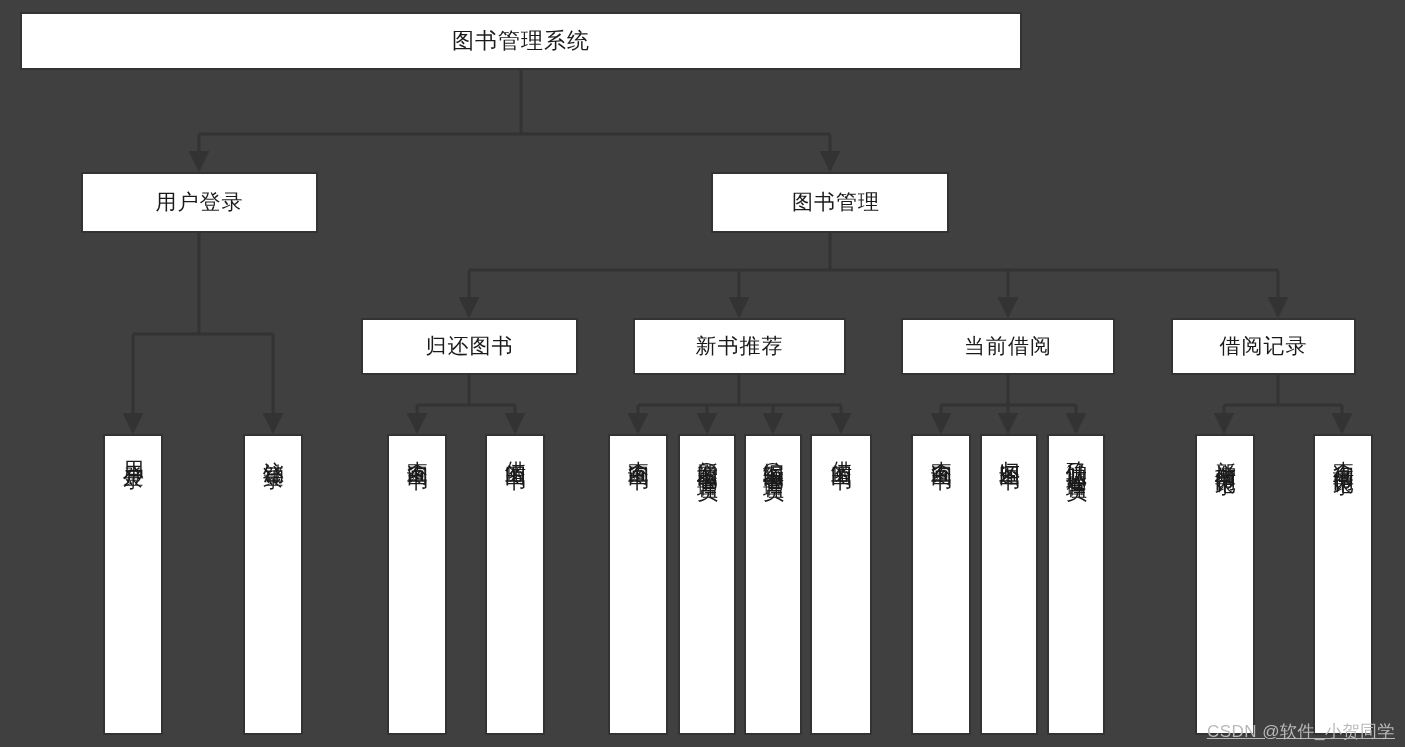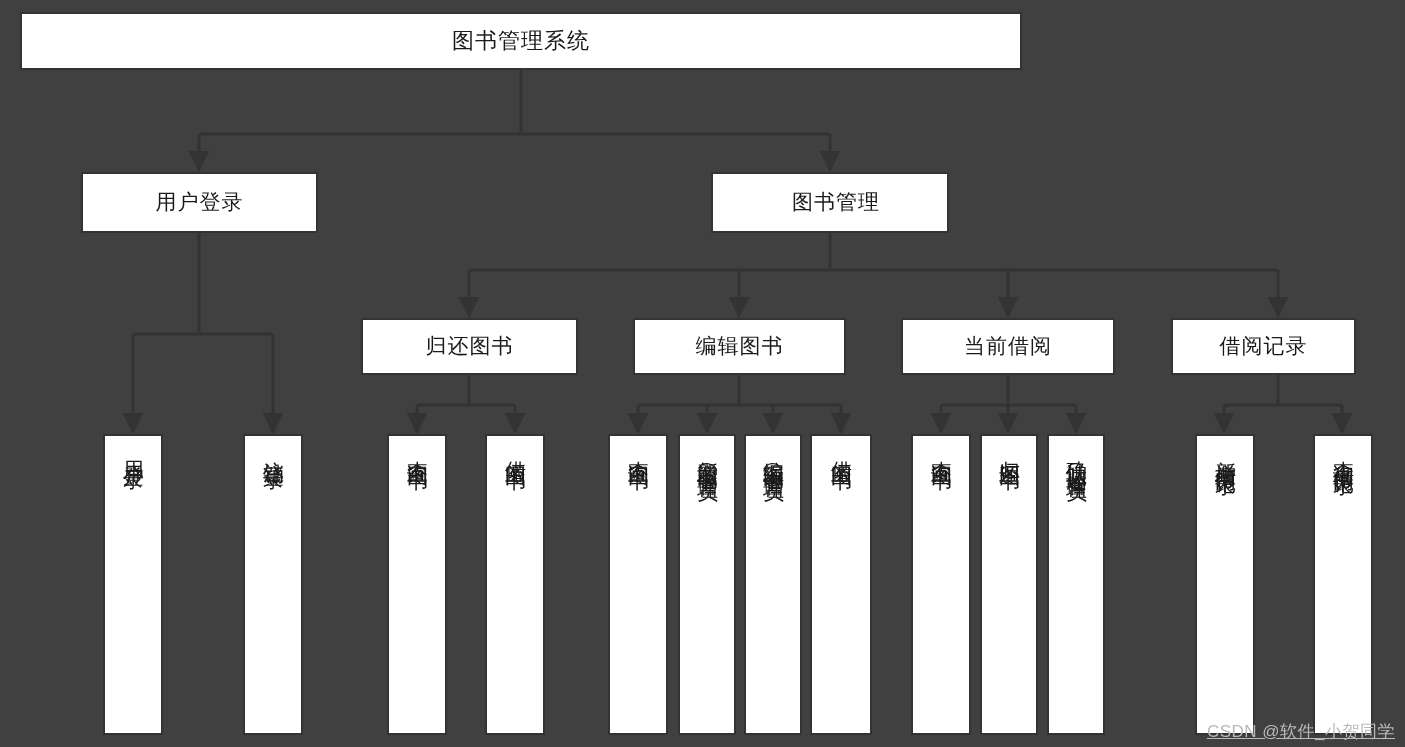--- a/index.html
+++ b/index.html
@@ -137,21 +137,21 @@
 
   <div class="node horizontal" style="left:711px; top:172px; width:238px; height:61px;padding-left:12px;">
     <span class="node-label">图书管理</span>
   </div>
 
   <div class="node horizontal" style="left:361px; top:318px; width:217px; height:57px;">
     <span class="node-label">归还图书</span>
   </div>
 
   <div class="node horizontal" style="left:633px; top:318px; width:213px; height:57px;">
-    <span class="node-label">编辑图书</span>
+    <span class="node-label">新书推荐</span>
   </div>
 
   <div class="node horizontal" style="left:901px; top:318px; width:214px; height:57px;">
     <span class="node-label">当前借阅</span>
   </div>
 
   <div class="node horizontal" style="left:1171px; top:318px; width:185px; height:57px;">
     <span class="node-label">借阅记录</span>
   </div>
 

